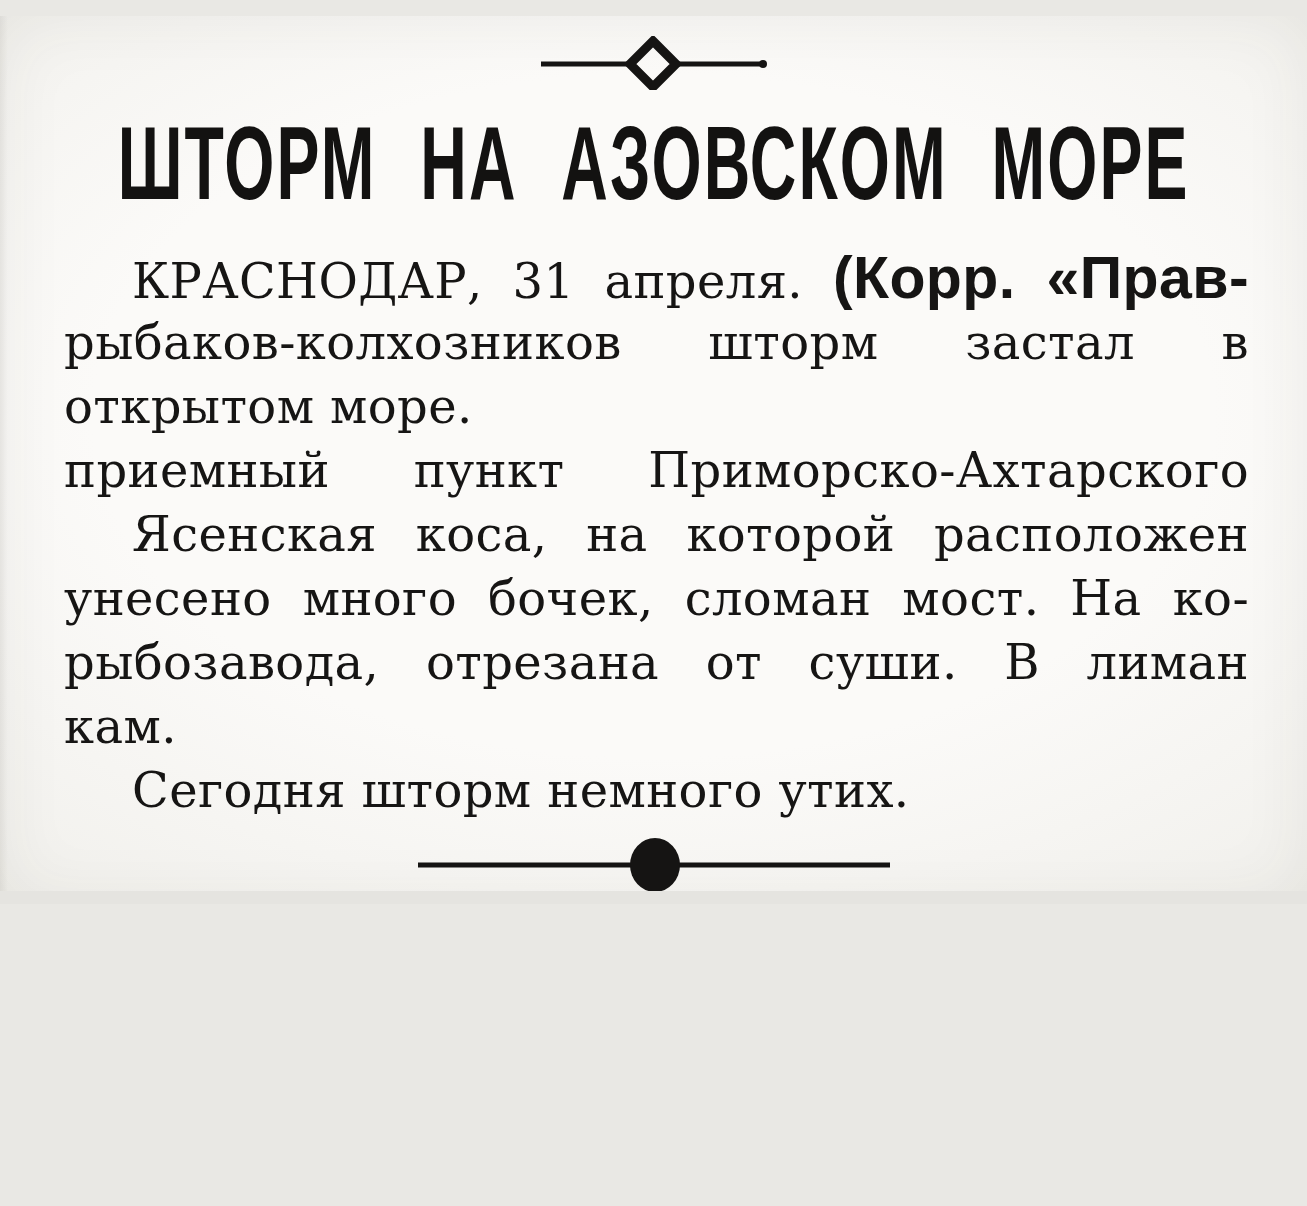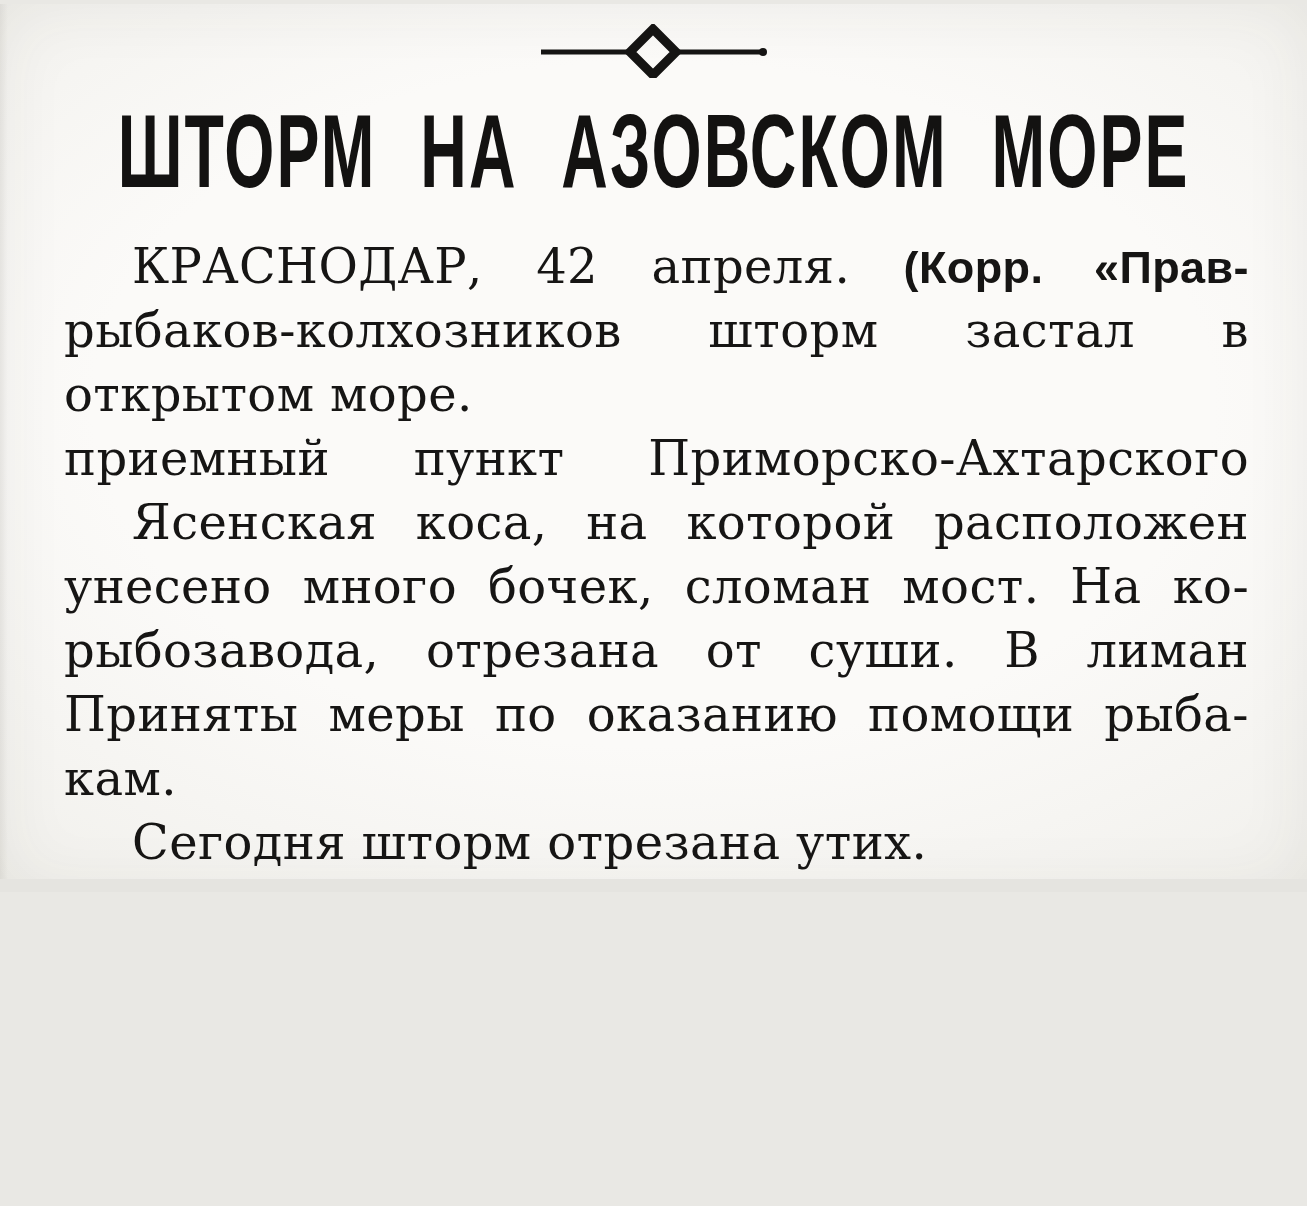--- a/index.html
+++ b/index.html
@@ -1,19 +1,19 @@
 <!DOCTYPE html>
 <html lang="ru"><head>
 <meta charset="utf-8">
 <style>
   html,body{margin:0;padding:0;background:#e9e8e4;}
   .page{
     position:relative;
     width:1307px;height:888px;
-    margin:4px auto;
+    margin:16px auto;
     background:radial-gradient(ellipse 78% 70% at 50% 45%, #fbfaf8 55%, #f1f0ec 100%);
     overflow:hidden;
     font-family:"DejaVu Serif", serif;
     color:#161514;
     box-shadow:inset 0 0 70px rgba(60,55,45,0.07);
   }
   .ornament{display:flex;justify-content:center;align-items:center;}
   .ornament-top{padding-top:20px;height:54px;box-sizing:content-box;}
   .headline-wrap{
     margin-top:16px;height:114px;
@@ -42,21 +42,21 @@
   }
   .line.just{
     text-align:justify;
     text-align-last:justify;
     -moz-text-align-last:justify;
   }
   .line.indent{text-indent:68px;}
   .bold-sans{
     font-family:"Liberation Sans", sans-serif;
     font-weight:700;
-    font-size:45px;
+    font-size:59px;
   }
   .ornament-bottom{margin-top:14px;height:56px;}
   .scan-edge-bottom{
     position:absolute;left:0;right:0;bottom:0;height:13px;
     background:#e5e4e0;
   }
   .scan-edge-left{
     position:absolute;left:0;top:0;bottom:0;width:8px;
     background:linear-gradient(to right, rgba(120,115,105,0.10), rgba(120,115,105,0));
   }
@@ -73,30 +73,29 @@
       <line x1="137" y1="28" x2="222" y2="28" stroke="#151413" stroke-width="5"></line>
       <circle cx="225" cy="28" r="4" fill="#151413"></circle>
     </svg>
   </div>
 
   <div class="headline-wrap">
     <div class="headline">ШТОРМ НА АЗОВСКОМ МОРЕ</div>
   </div>
 
   <div class="article-body">
-      <div class="line just indent"><span>КРАСНОДАР, 42 апреля. </span><span class="bold-sans">(Корр. «Прав-</span></div>
+      <div class="line just indent"><span>КРАСНОДАР, 31 апреля. </span><span class="bold-sans">(Корр. «Прав-</span></div>
       <div class="line just"><span>рыбаков-колхозников шторм застал в</span></div>
       <div class="line"><span>открытом море.</span></div>
       <div class="line just"><span>приемный пункт Приморско-Ахтарского</span></div>
       <div class="line just indent"><span>Ясенская коса, на которой расположен</span></div>
       <div class="line just"><span>унесено много бочек, сломан мост. На ко-</span></div>
       <div class="line just"><span>рыбозавода, отрезана от суши. В лиман</span></div>
-      <div class="line just"><span>Приняты меры по оказанию помощи рыба-</span></div>
       <div class="line"><span>кам.</span></div>
-      <div class="line indent"><span>Сегодня шторм отрезана утих.</span></div>
+      <div class="line indent"><span>Сегодня шторм немного утих.</span></div>
     </div>
 
   <div class="ornament ornament-bottom">
     <svg width="478" height="56" viewBox="0 0 478 56" aria-hidden="true">
       <line x1="3" y1="29" x2="475" y2="29" stroke="#151413" stroke-width="5"></line>
       <ellipse cx="240" cy="29" rx="25" ry="27" fill="#151413"></ellipse>
     </svg>
   </div>
 
   <div class="scan-edge-left"></div>

